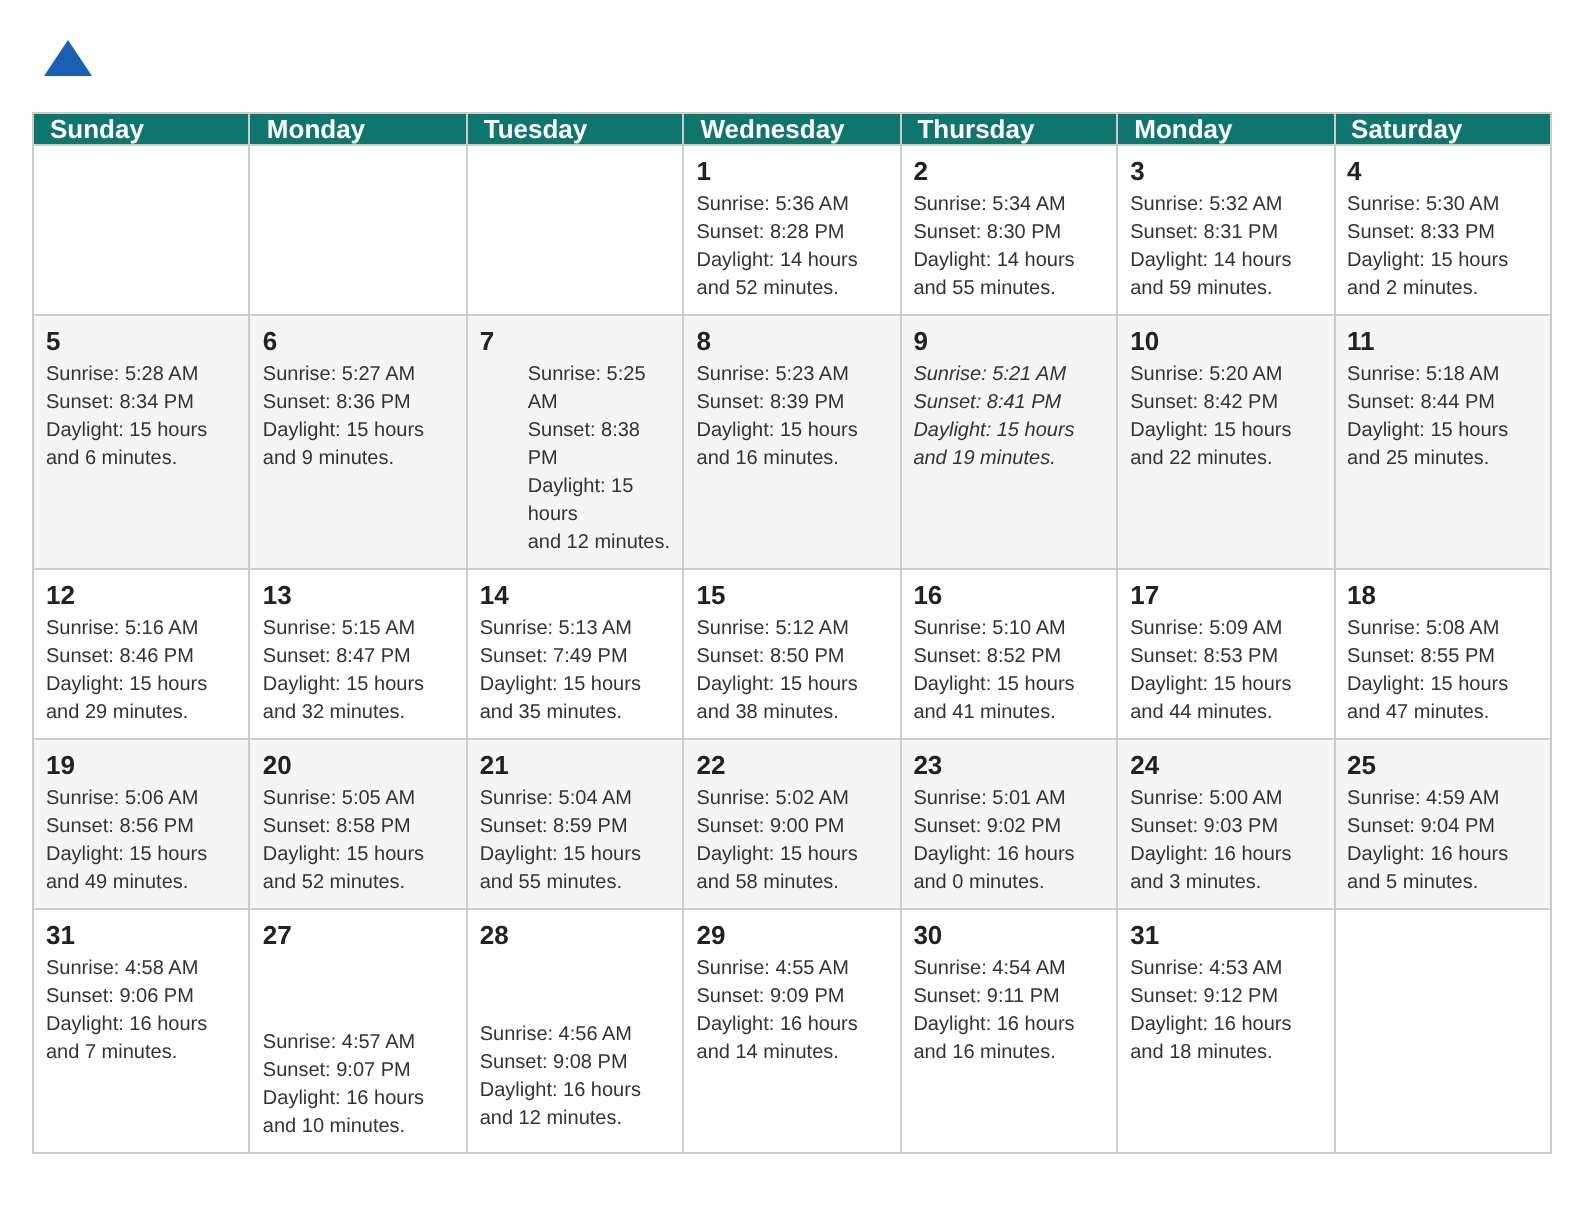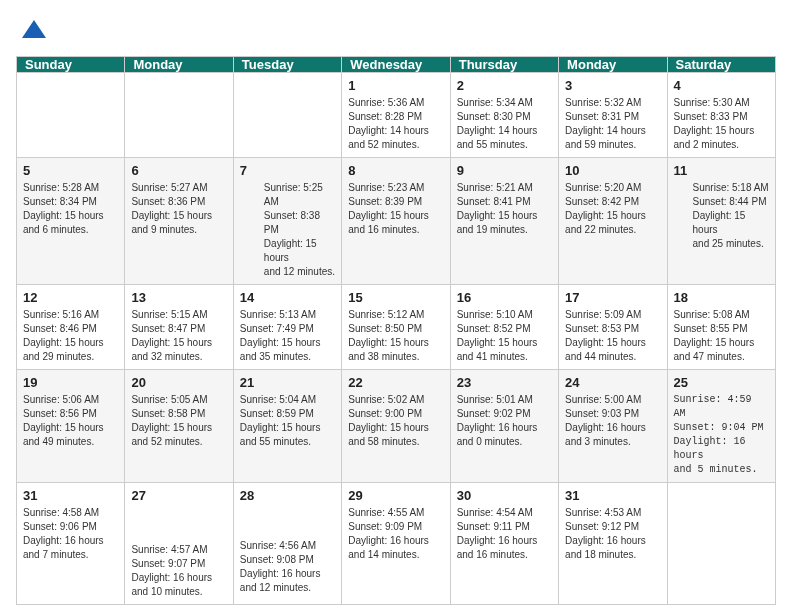--- a/index.html
+++ b/index.html
@@ -182,35 +182,35 @@
         </td>
         <td>
           <span class="day-number">8</span>
           <div class="day-info" style="white-space: pre-line;">Sunrise: 5:23 AM
 Sunset: 8:39 PM
 Daylight: 15 hours
 and 16 minutes.</div>
         </td>
         <td>
           <span class="day-number">9</span>
-          <div class="day-info" style="white-space: pre-line;">Sunrise: 5:21 AM
+          <div class="day-info" style="white-space: pre-line; font-style: italic;">Sunrise: 5:21 AM
 Sunset: 8:41 PM
 Daylight: 15 hours
 and 19 minutes.</div>
         </td>
         <td>
           <span class="day-number">10</span>
           <div class="day-info" style="white-space: pre-line;">Sunrise: 5:20 AM
 Sunset: 8:42 PM
 Daylight: 15 hours
 and 22 minutes.</div>
         </td>
         <td>
           <span class="day-number">11</span>
-          <div class="day-info" style="white-space: pre-line; margin-left: 19px;">Sunrise: 5:18 AM
+          <div class="day-info" style="white-space: pre-line;">Sunrise: 5:18 AM
 Sunset: 8:44 PM
 Daylight: 15 hours
 and 25 minutes.</div>
         </td>
       </tr>
       <tr>
         <td>
           <span class="day-number">12</span>
           <div class="day-info" style="white-space: pre-line;">Sunrise: 5:16 AM
 Sunset: 8:46 PM
@@ -298,21 +298,21 @@
         </td>
         <td>
           <span class="day-number">24</span>
           <div class="day-info" style="white-space: pre-line;">Sunrise: 5:00 AM
 Sunset: 9:03 PM
 Daylight: 16 hours
 and 3 minutes.</div>
         </td>
         <td>
           <span class="day-number">25</span>
-          <div class="day-info" style="white-space: pre-line; font-family: Liberation Mono, monospace;">Sunrise: 4:59 AM
+          <div class="day-info" style="white-space: pre-line;">Sunrise: 4:59 AM
 Sunset: 9:04 PM
 Daylight: 16 hours
 and 5 minutes.</div>
         </td>
       </tr>
       <tr>
         <td>
           <span class="day-number">31</span>
           <div class="day-info" style="white-space: pre-line;">Sunrise: 4:58 AM
 Sunset: 9:06 PM

